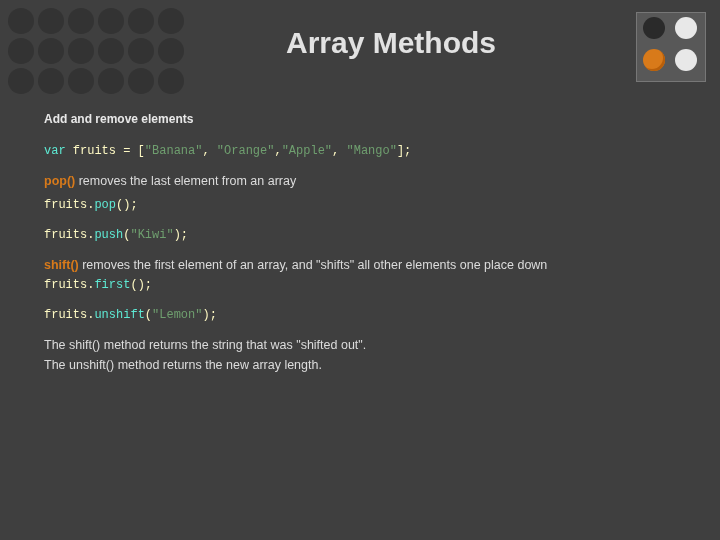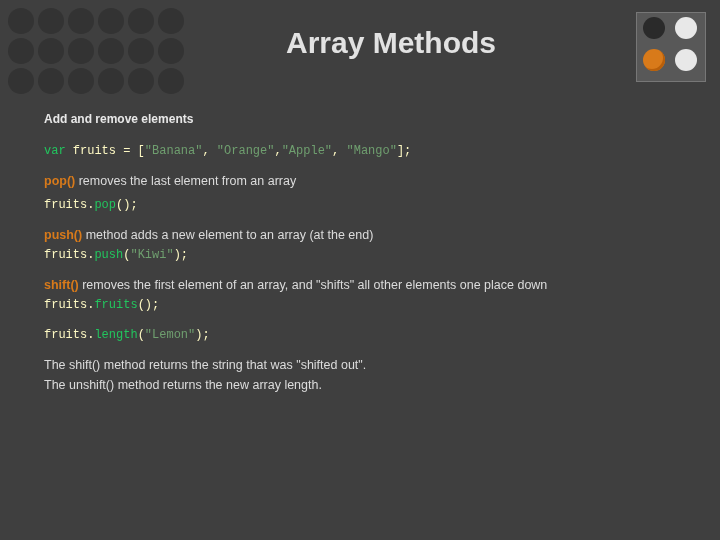--- a/index.html
+++ b/index.html
@@ -67,21 +67,21 @@
     font-size: 12px;
     font-weight: bold;
     color: #e8e8e8;
     margin-bottom: 18px;
   }
   .code {
     font-family: "Courier New", monospace;
     font-size: 12px;
     margin: 4px 0;
   }
-  .kw { color: #22c55e; }
+  .kw { color: #5eead4; }
   .muted { color: #fef9c3; }
   .str { color: #6f9f6f; }
   .desc {
     font-size: 12.5px;
     color: #dcdcdc;
     margin: 6px 0;
   }
   .desc .kw { color: #d87a1a; font-weight: bold; }
   .block { margin-bottom: 16px; }
 </style>
@@ -134,34 +134,33 @@
   </div>
 
   <div class="block">
     <div class="desc"><span class="kw">pop()</span><span> removes the last element from an array</span></div>
     <div class="code" style="margin-top:10px;">
       <span class="muted">fruits.</span><span class="kw">pop</span><span class="muted">();</span>
     </div>
   </div>
 
   <div class="block">
-    <div class="desc"><span class="kw">push()</span><span> method adds a new element to an array (at the end)</span></div>
     <div class="code">
       <span class="muted">fruits.</span><span class="kw">push</span><span class="muted">(</span><span class="str">"Kiwi"</span><span class="muted">);</span>
     </div>
   </div>
 
   <div class="block">
     <div class="desc"><span class="kw">shift()</span><span> removes the first element of an array, and "shifts" all other elements one place down</span></div>
     <div class="code">
-      <span class="muted">fruits.</span><span class="kw">fruits</span><span class="muted">();</span>
+      <span class="muted">fruits.</span><span class="kw">first</span><span class="muted">();</span>
     </div>
   </div>
 
   <div class="block">
     <div class="code">
-      <span class="muted">fruits.</span><span class="kw">length</span><span class="muted">(</span><span class="str">"Lemon"</span><span class="muted">);</span>
+      <span class="muted">fruits.</span><span class="kw">unshift</span><span class="muted">(</span><span class="str">"Lemon"</span><span class="muted">);</span>
     </div>
   </div>
 
   <div class="desc">The shift() method returns the string that was "shifted out".</div>
   <div class="desc">The unshift() method returns the new array length.</div>
 </div>
 
 </body></html>

